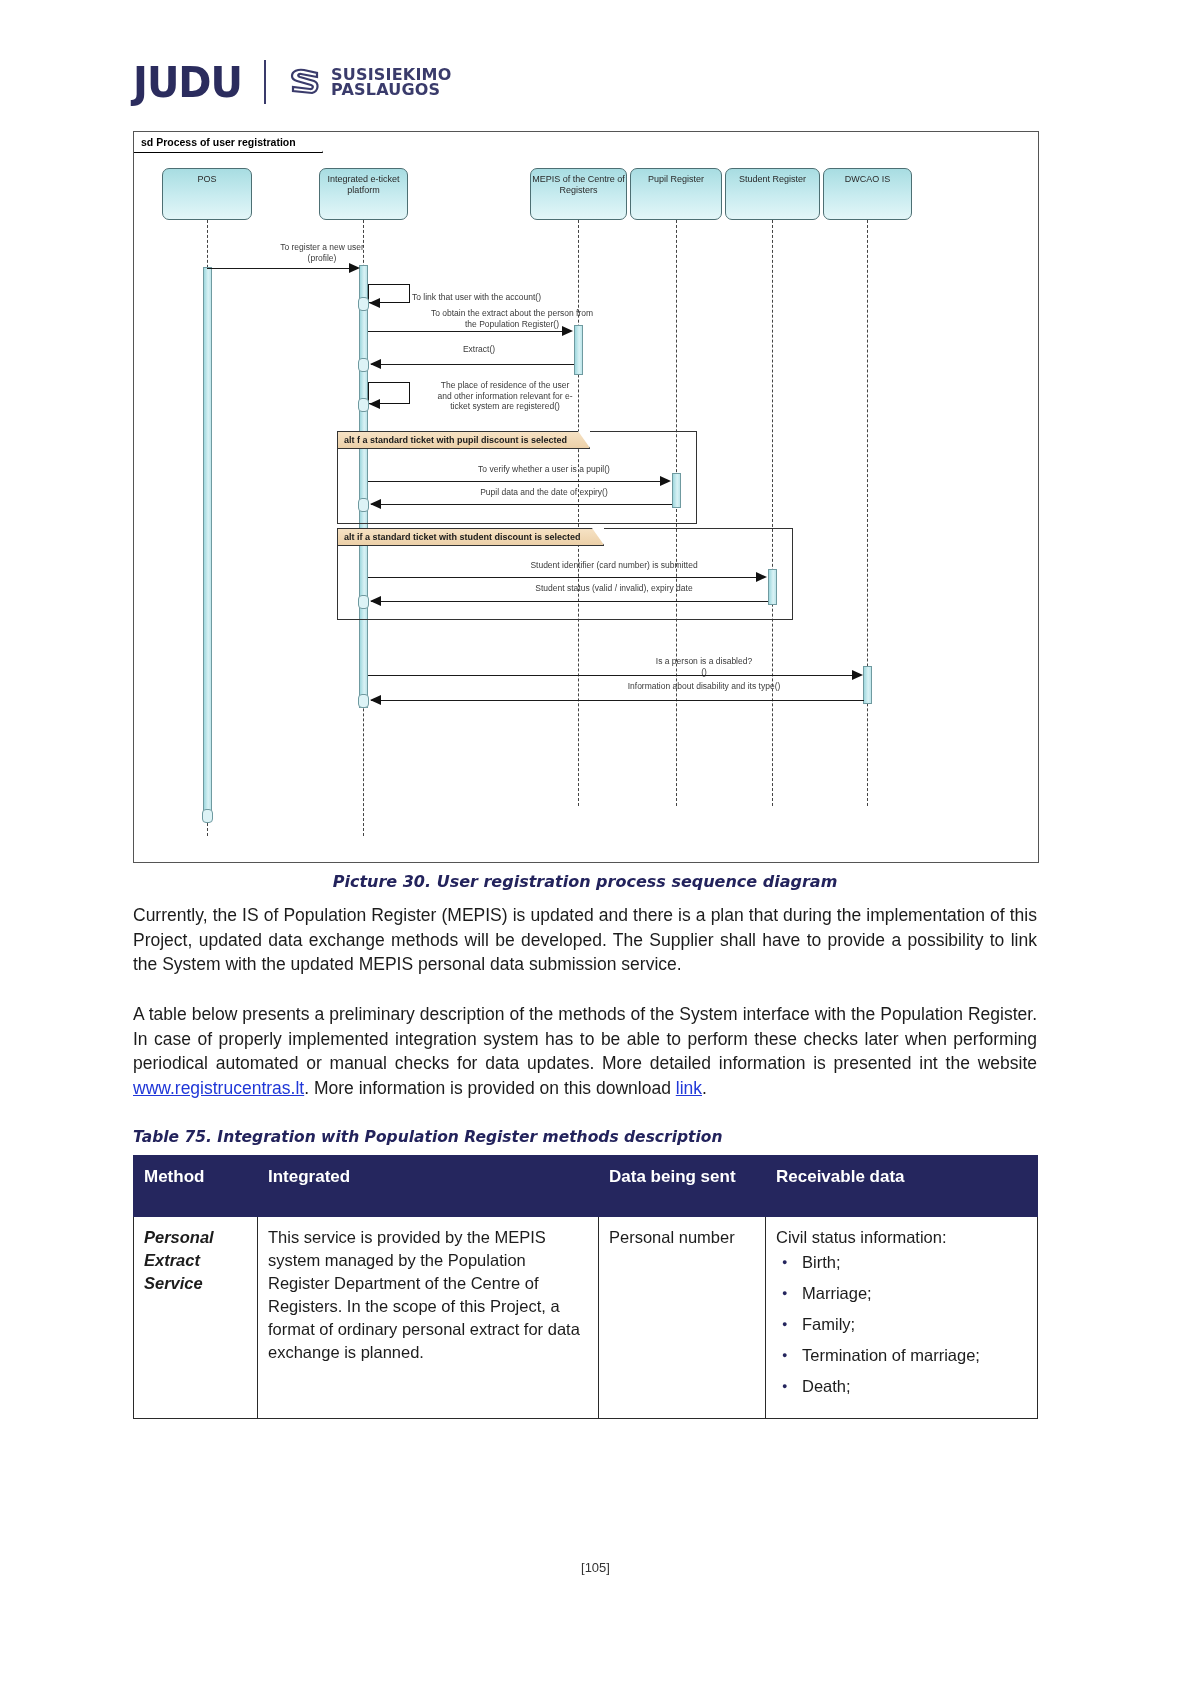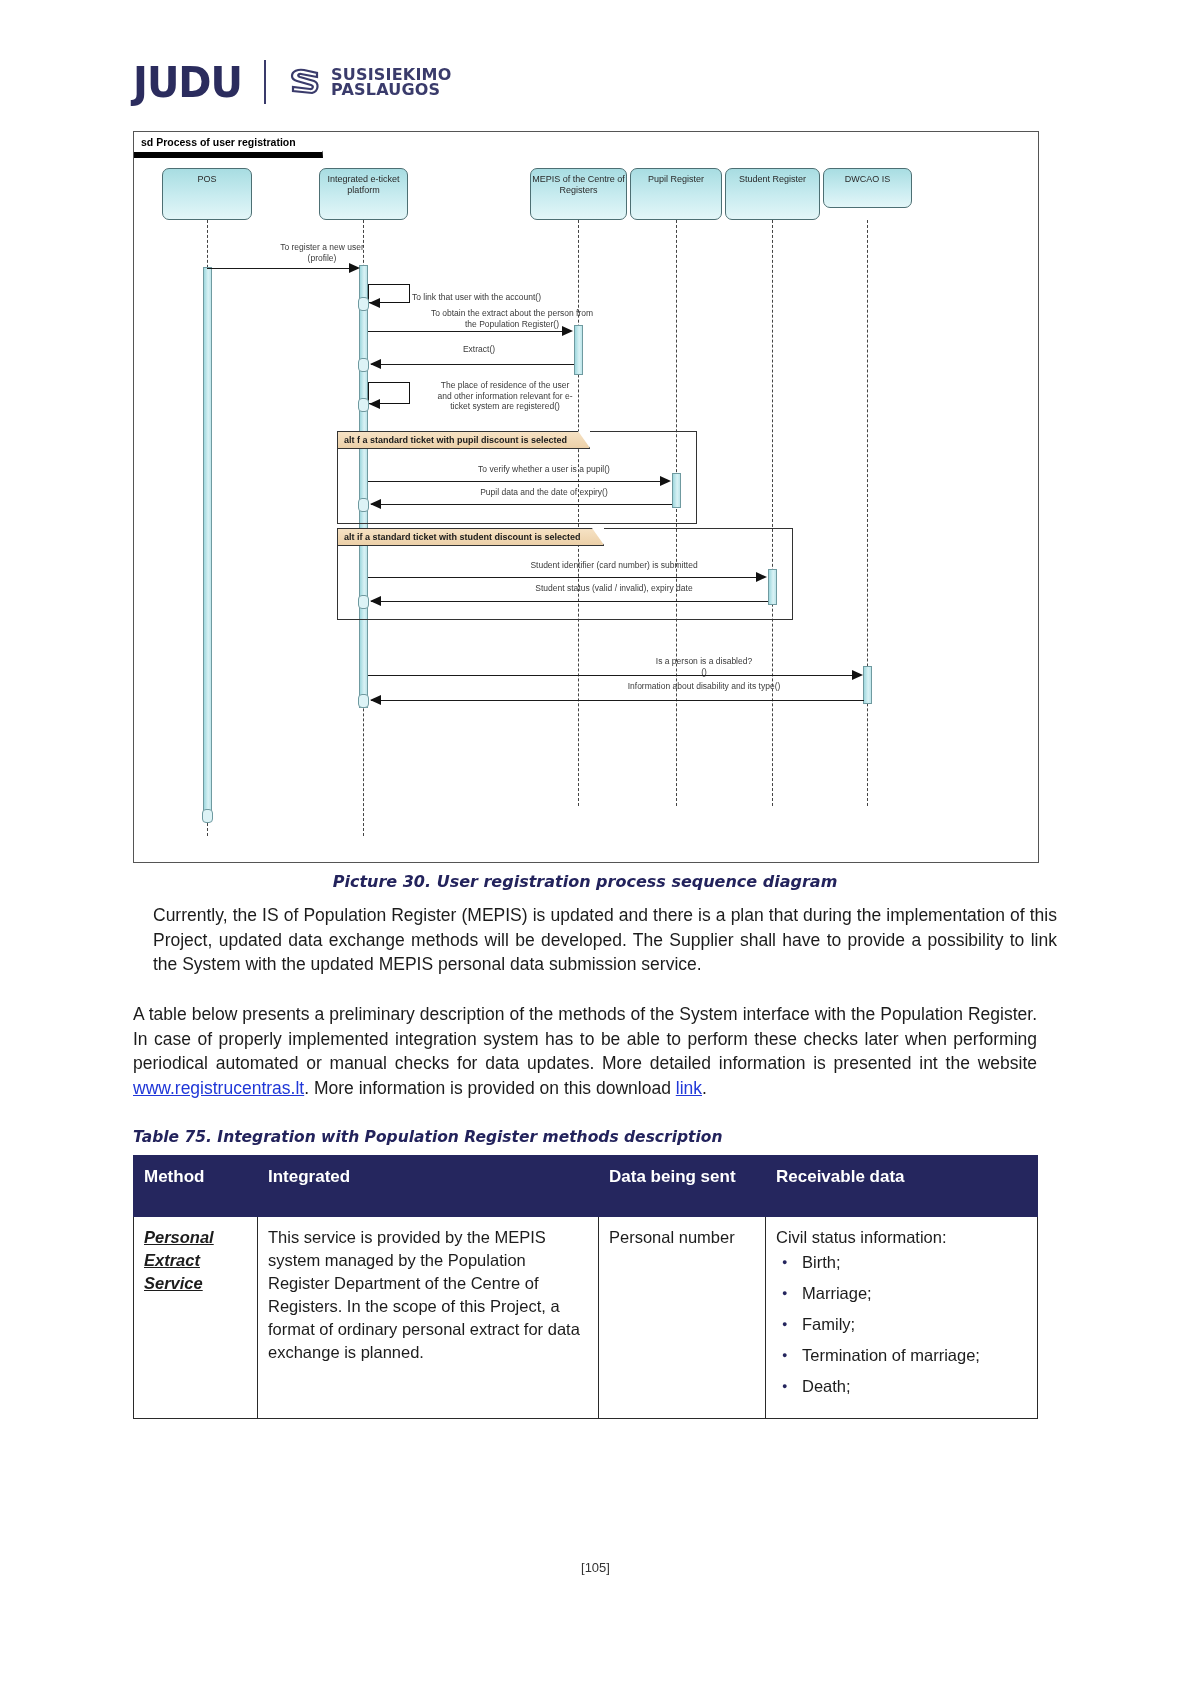--- a/index.html
+++ b/index.html
@@ -76,21 +76,21 @@
     position: absolute;
     left: 0;
     top: 0;
     height: 20px;
     padding: 0 26px 0 7px;
     font-size: 10.5px;
     font-weight: bold;
     color: #000;
     line-height: 20px;
     border-right: 1px solid #555;
-    border-bottom: 6px solid #000000;
+    border-bottom: 1px solid #000000;
     background: #fff;
     white-space: nowrap;
   }
   .sd-label::after {
     content: "";
     position: absolute;
     right: -1px;
     top: -1px;
     width: 0;
     height: 0;
@@ -263,21 +263,20 @@
     border: 1px solid #2a2a2a;
     vertical-align: top;
     padding: 9px 10px 12px 10px;
     font-size: 16.5px;
     line-height: 23px;
     color: #1c1c1c;
   }
   td.method-cell {
     font-weight: bold;
     font-style: italic;
-    text-decoration: underline;
   }
   ul.recv {
     margin: 2px 0 0 0;
     padding-left: 26px;
     list-style: none;
   }
   ul.recv li {
     position: relative;
     margin-bottom: 9px;
     line-height: 22px;
@@ -333,21 +332,21 @@
     </div>
     <div class="ll-head" style="left:396px; top:36px; width:97px; height:52px;">
       <span>MEPIS of the Centre of Registers</span>
     </div>
     <div class="ll-head" style="left:496px; top:36px; width:92px; height:52px;">
       <span>Pupil Register</span>
     </div>
     <div class="ll-head" style="left:591px; top:36px; width:95px; height:52px;">
       <span>Student Register</span>
     </div>
-    <div class="ll-head" style="left:689px; top:36px; width:89px; height:40px;">
+    <div class="ll-head" style="left:689px; top:36px; width:89px; height:52px;">
       <span>DWCAO IS</span>
     </div>
 
     <div class="ll-line" style="left:73px; top:88px; height:616px;"></div>
     <div class="ll-line" style="left:229px; top:88px; height:616px;"></div>
     <div class="ll-line" style="left:444px; top:88px; height:586px;"></div>
     <div class="ll-line" style="left:542px; top:88px; height:586px;"></div>
     <div class="ll-line" style="left:638px; top:88px; height:586px;"></div>
     <div class="ll-line" style="left:733px; top:88px; height:586px;"></div>
 
@@ -415,21 +414,21 @@
     <div class="msg-line" style="left:237px; top:568px; width:493px;"></div>
     <div class="arrow-l" style="left:236px; top:563px;"></div>
     <div class="exec-occ" style="left:224px; top:562px;"></div>
 
     <div class="exec-occ" style="left:68px; top:677px;"></div>
 
   </div>
 
   <div class="fig-caption">Picture 30. User registration process sequence diagram</div>
 
-  <div class="para" style="top:903px;margin-left:20px;">Currently, the IS of Population Register (MEPIS) is updated and there is a plan that during the implementation of this Project, updated data exchange methods will be developed. The Supplier shall have to provide a possibility to link the System with the updated MEPIS personal data submission service.</div>
+  <div class="para" style="top:903px;">Currently, the IS of Population Register (MEPIS) is updated and there is a plan that during the implementation of this Project, updated data exchange methods will be developed. The Supplier shall have to provide a possibility to link the System with the updated MEPIS personal data submission service.</div>
 
   <div class="para" style="top:1002px;">
     <span>A table below presents a preliminary description of the methods of the System interface with the Population Register. In case of properly implemented integration system has to be able to perform these checks later when performing periodical automated or manual checks for data updates. More detailed information is presented int the website </span><a href="#">www.registrucentras.lt</a><span>. More information is provided on this download </span><a href="#">link</a><span>.</span>
   </div>
 
   <div class="table-caption">Table 75. Integration with Population Register methods description</div>
 
   <table class="methods">
     <colgroup>
       <col style="width:124px">

